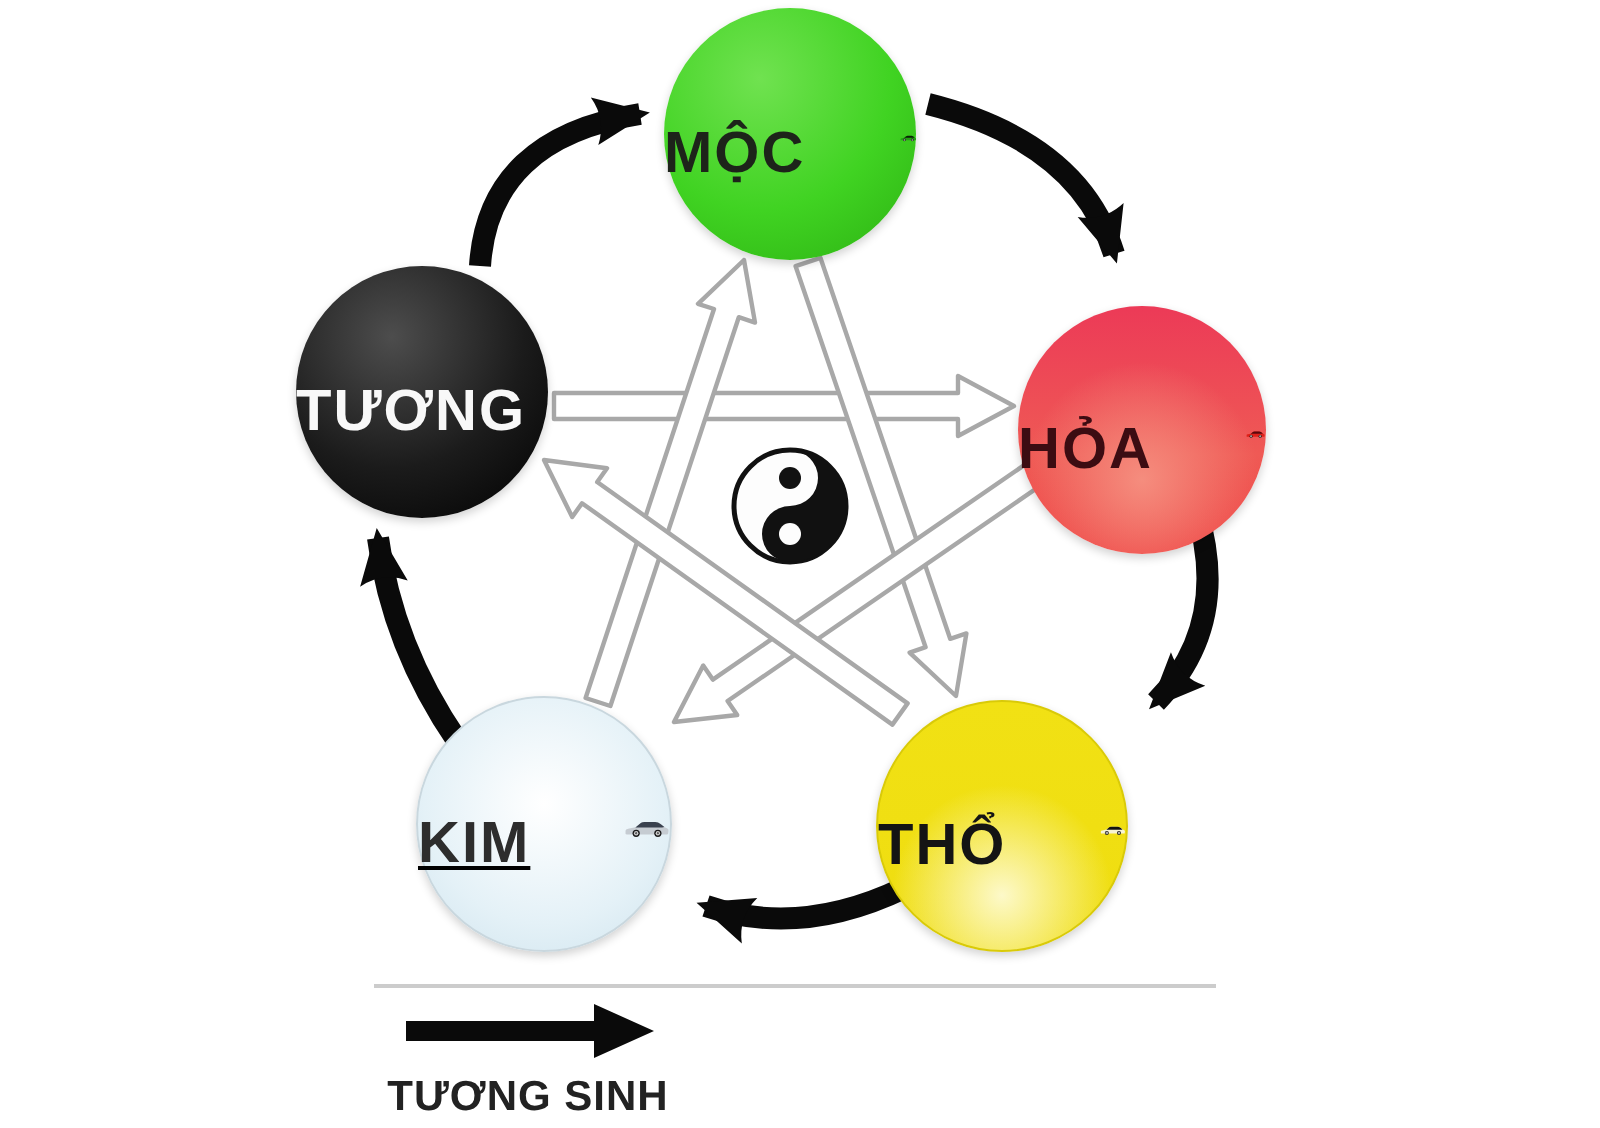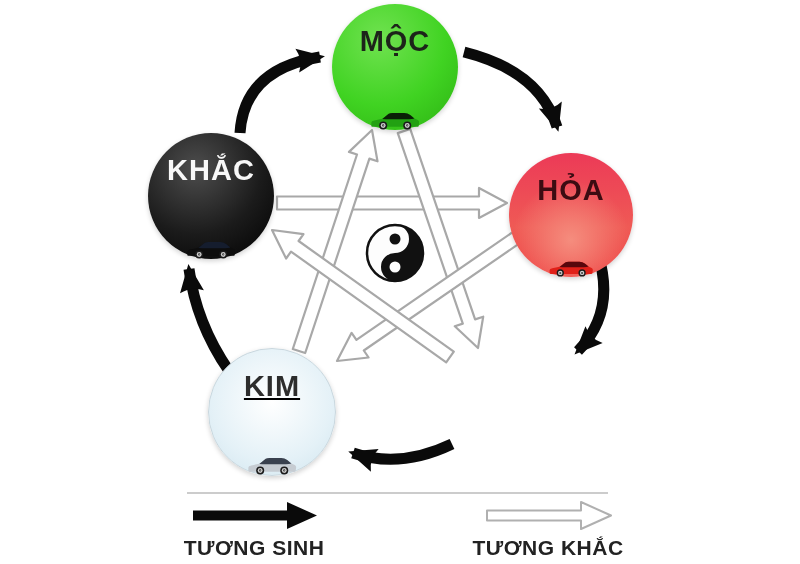--- a/index.html
+++ b/index.html
@@ -3,21 +3,21 @@
 <meta charset="utf-8">
 <style>
   html,body{margin:0;padding:0;background:#ffffff;}
   #stage{
     position:relative;width:800px;height:564px;background:#ffffff;overflow:hidden;
     font-family:"Liberation Sans", sans-serif;
   }
   svg.layer{position:absolute;left:0;top:0;}
   .circle{
     position:absolute;width:126px;height:126px;border-radius:50%;
-    display:flex;flex-direction:column;align-items:center;
+    display:flex;flex-direction:row;align-items:center;
     box-shadow:0 2px 5px rgba(0,0,0,.18);
     gap:47px;
   }
   .el-label{
     margin-top:22px;font-size:29px;font-weight:bold;letter-spacing:1px;line-height:1.1;
   }
   .car{width:104px;height:44px;margin-top:4px;}
   .el-moc{background:radial-gradient(circle at 38% 28%, #70e250 0%, #40d322 55%, #2cb112 100%);}
   .el-hoa{background:radial-gradient(circle at 50% 70%, #f58d7e 0%, rgba(245,141,126,0) 55%),
                     linear-gradient(180deg,#ec3a57 0%, #ef5a55 60%, #ee4343 100%);}
@@ -83,50 +83,50 @@
   </svg>
 
   <div class="circle el-moc" id="c-moc" style="left: 332px; top: 4px; --body: #22a112; --win: #0a2006;">
     <div class="el-label" style="color: rgb(29, 36, 26);">MỘC</div>
     <svg class="car" viewBox="0 0 120 50">
         <use href="#car"></use>
       </svg>
   </div>
 
   <div class="circle el-thuy" id="c-thuy" style="left: 148px; top: 133px; --body: #0d0d0d; --win: #151d2e;">
-    <div class="el-label" style="color: rgb(248, 248, 248);">KHẮC</div>
+    <div class="el-label" style="color: rgb(248, 248, 248);">TƯƠNG</div>
     <svg class="car" viewBox="0 0 120 50">
         <use href="#car"></use>
       </svg>
   </div>
 
   <div class="circle el-hoa" id="c-hoa" style="left: 509px; top: 153px; width: 124px; height: 124px; --body: #e02019; --win: #58070c;">
     <div class="el-label" style="color: rgb(60, 12, 18);">HỎA</div>
     <svg class="car" viewBox="0 0 120 50">
         <use href="#car"></use>
       </svg>
   </div>
 
   <div class="circle el-kim" id="c-kim" style="left: 208px; top: 348px; text-decoration: underline; --body: #c6ccd2; --win: #39414e;">
     <div class="el-label" style="color: rgb(45, 45, 45);">KIM</div>
     <svg class="car" viewBox="0 0 120 50">
         <use href="#car"></use>
       </svg>
   </div>
 
+  <div class="circle el-tho" id="c-tho" style="left: 438px; top: 350px; width: 124px; height: 124px; --body: #f8f4d2; --win: #101010;">
+    <div class="el-label" style="color: rgb(20, 20, 20);">THỔ</div>
+    <svg class="car" viewBox="0 0 120 50">
+        <use href="#car"></use>
+      </svg>
+  </div>
 
   <div class="separator"></div>
 
-  <div class="legend-item" style="left:174px;top:500px;">
+  <div class="legend-item" style="left:184px;top:500px;">
     <svg width="134" height="30" viewBox="0 0 134 30">
       <polygon points="6,10.5 100,10.5 100,2 130,15.5 100,29 100,20.5 6,20.5" fill="#0a0a0a"></polygon>
     </svg>
     <div class="legend-label">TƯƠNG SINH</div>
   </div>
 
-  <div class="legend-item" style="left:468px;top:500px;">
-    <svg width="134" height="30" viewBox="0 0 134 30">
-      <polygon points="6,10.5 100,10.5 100,2 130,15.5 100,29 100,20.5 6,20.5" fill="#ffffff" stroke="#b0b0b0" stroke-width="2" stroke-linejoin="round"></polygon>
-    </svg>
-    <div class="legend-label">TƯƠNG KHẮC</div>
-  </div>
 
 </div>
 
 </body></html>

